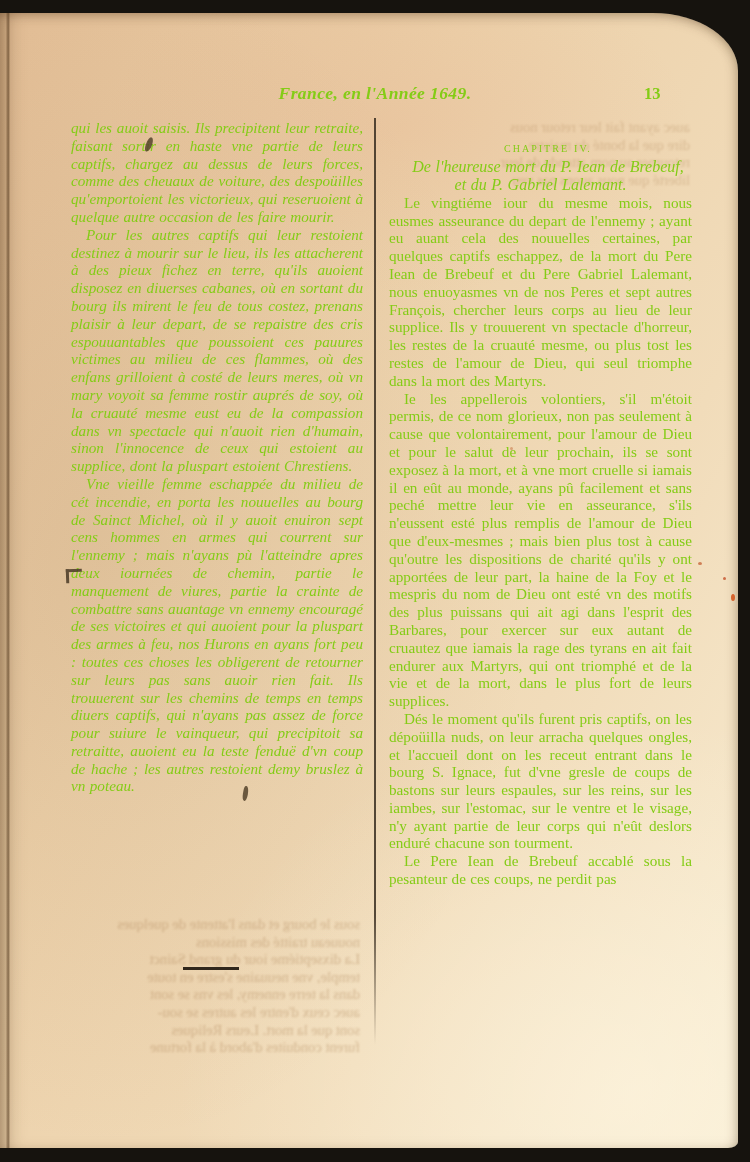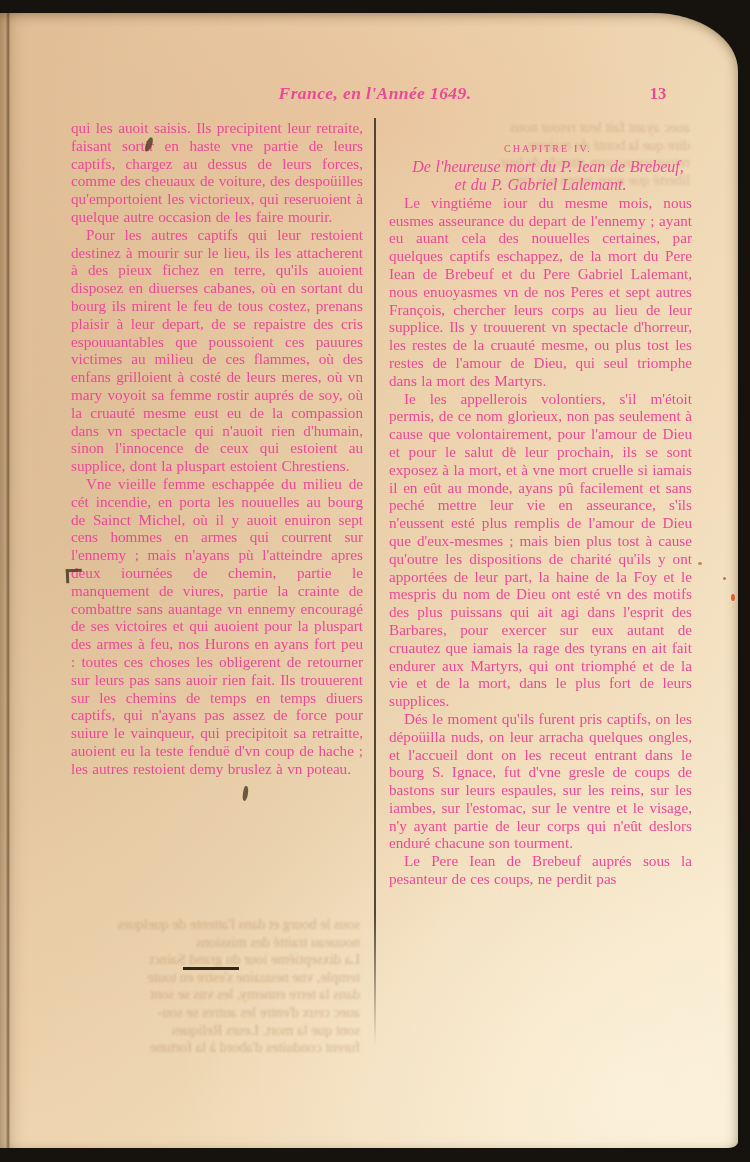--- a/index.html
+++ b/index.html
@@ -29,47 +29,47 @@
       inset 16px 0 20px -12px rgba(80,50,20,0.5),
       inset -8px 0 12px -7px rgba(70,45,20,0.35),
       inset 0 10px 14px -10px rgba(70,45,20,0.4);
   }
   .crease {
     position: absolute;
     left: 6px; top: 13px;
     width: 4px; height: 1135px;
     background: linear-gradient(90deg, rgba(92,60,28,0.10), rgba(70,45,20,0.55) 55%, rgba(92,60,28,0.08));
   }
-  .ink { color: #ec4899; }
+  .ink { color: #84cc16; }
 
   .header-title {
     position: absolute;
     left: 60px; top: 83px; width: 630px;
     text-align: center;
     font-style: italic;
     font-weight: 600;
     font-size: 17.5px;
     letter-spacing: 0.4px;
   }
   .page-number {
     position: absolute;
-    left: 628px; top: 84px; width: 60px;
-    text-align: center;
+    left: 644px; top: 84px; width: 60px;
+    text-align: left;
     font-size: 16.5px;
     font-weight: 600;
   }
 
   .column {
     position: absolute;
     font-size: 15.2px;
     line-height: 17.8px;
     text-align: justify;
     word-spacing: 0.6px;
   }
-  .col-left  { left: 71px;  top: 119px; width: 292px; }
+  .col-left  { left: 71px;  top: 119px; width: 292px; font-style: italic; }
   .col-right { left: 389px; top: 140px; width: 303px; }
   .column p { margin: 0; text-indent: 15px; }
   .column p.no-indent { text-indent: 0; }
 
   .divider {
     position: absolute;
     left: 374px; top: 118px;
     width: 2px; height: 927px;
     background: linear-gradient(180deg, rgba(56,45,32,0.85) 0%, rgba(56,45,32,0.85) 86%, rgba(56,45,32,0) 100%);
   }
@@ -177,21 +177,21 @@
     <p>Pour les autres captifs qui leur restoient destinez à mourir sur le lieu, ils les attacherent à des pieux fichez en terre, qu'ils auoient disposez en diuerses cabanes, où en sortant du bourg ils mirent le feu de tous costez, prenans plaisir à leur depart, de se repaistre des cris espouuantables que poussoient ces pauures victimes au milieu de ces flammes, où des enfans grilloient à costé de leurs meres, où vn mary voyoit sa femme rostir auprés de soy, où la cruauté mesme eust eu de la compassion dans vn spectacle qui n'auoit rien d'humain, sinon l'innocence de ceux qui estoient au supplice, dont la pluspart estoient Chrestiens.</p>
     <p>Vne vieille femme eschappée du milieu de cét incendie, en porta les nouuelles au bourg de Sainct Michel, où il y auoit enuiron sept cens hommes en armes qui courrent sur l'ennemy ; mais n'ayans pù l'atteindre apres deux iournées de chemin, partie le manquement de viures, partie la crainte de combattre sans auantage vn ennemy encouragé de ses victoires et qui auoient pour la pluspart des armes à feu, nos Hurons en ayans fort peu : toutes ces choses les obligerent de retourner sur leurs pas sans auoir rien fait.  Ils trouuerent sur les chemins de temps en temps diuers captifs, qui n'ayans pas assez de force pour suiure le vainqueur, qui precipitoit sa retraitte, auoient eu la teste fenduë d'vn coup de hache ; les autres restoient demy bruslez à vn poteau.</p>
   </div>
 
   <div class="column col-right ink">
     <p class="chapter-heading">CHAPITRE IV.</p>
     <p class="chapter-title">De l'heureuse mort du P. Iean de Brebeuf, et du P. Gabriel Lalemant.</p>
     <p>Le vingtiéme iour du mesme mois, nous eusmes asseurance du depart de l'ennemy ; ayant eu auant cela des nouuelles certaines, par quelques captifs eschappez, de la mort du Pere Iean de Brebeuf et du Pere Gabriel Lalemant, nous enuoyasmes vn de nos Peres et sept autres François, chercher leurs corps au lieu de leur supplice.  Ils y trouuerent vn spectacle d'horreur, les restes de la cruauté mesme, ou plus tost les restes de l'amour de Dieu, qui seul triomphe dans la mort des Martyrs.</p>
     <p>Ie les appellerois volontiers, s'il m'étoit permis, de ce nom glorieux, non pas seulement à cause que volontairement, pour l'amour de Dieu et pour le salut de leur prochain, ils se sont exposez à la mort, et à vne mort cruelle si iamais il en eût au monde, ayans pû facilement et sans peché mettre leur vie en asseurance, s'ils n'eussent esté plus remplis de l'amour de Dieu que d'eux-mesmes ; mais bien plus tost à cause qu'outre les dispositions de charité qu'ils y ont apportées de leur part, la haine de la Foy et le mespris du nom de Dieu ont esté vn des motifs des plus puissans qui ait agi dans l'esprit des Barbares, pour exercer sur eux autant de cruautez que iamais la rage des tyrans en ait fait endurer aux Martyrs, qui ont triomphé et de la vie et de la mort, dans le plus fort de leurs supplices.</p>
     <p>Dés le moment qu'ils furent pris captifs, on les dépoüilla nuds, on leur arracha quelques ongles, et l'accueil dont on les receut entrant dans le bourg S. Ignace, fut d'vne gresle de coups de bastons sur leurs espaules, sur les reins, sur les iambes, sur l'estomac, sur le ventre et le visage, n'y ayant partie de leur corps qui n'eût deslors enduré chacune son tourment.</p>
-    <p>Le Pere Iean de Brebeuf auprés sous la pesanteur de ces coups, ne perdit pas</p>
+    <p>Le Pere Iean de Brebeuf accablé sous la pesanteur de ces coups, ne perdit pas</p>
   </div>
 
   <div class="section-rule"></div>
 
   <div class="ink-mark mark-blot"></div>
   <div class="ink-mark mark-bracket"></div>
   <div class="ink-mark mark-tick"></div>
 
   <div class="speck speck-1"></div>
   <div class="speck speck-2"></div>

